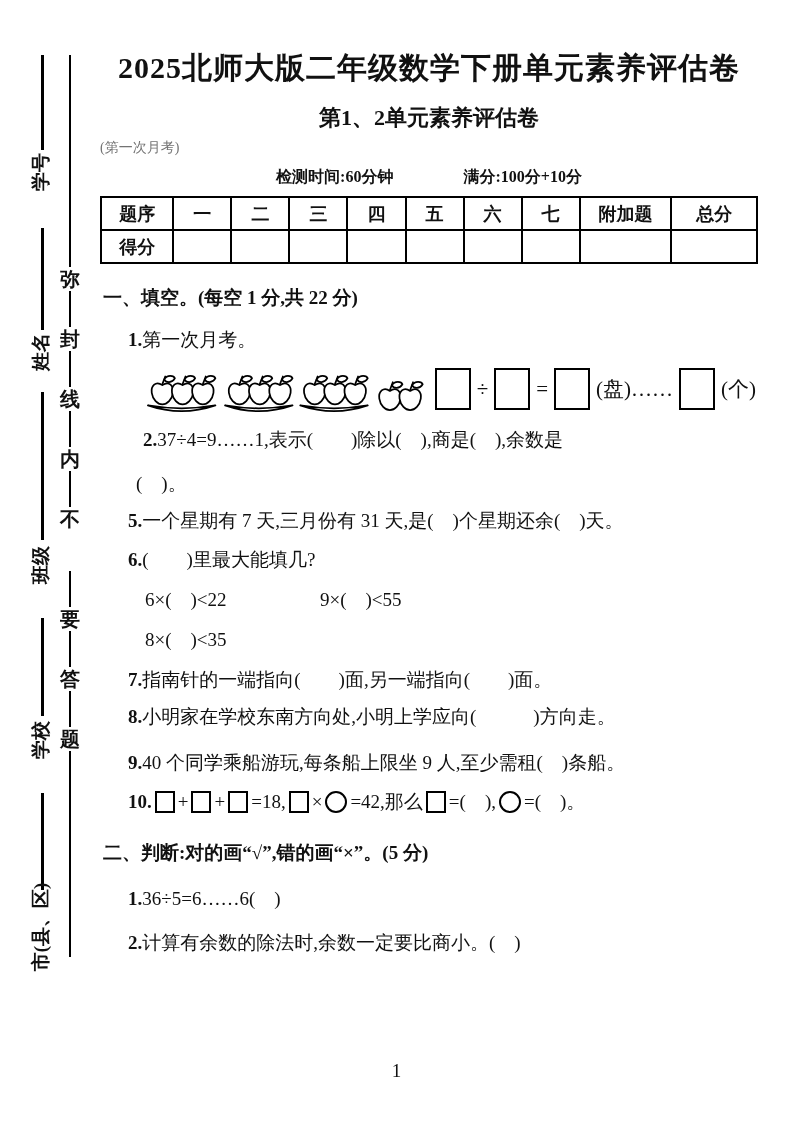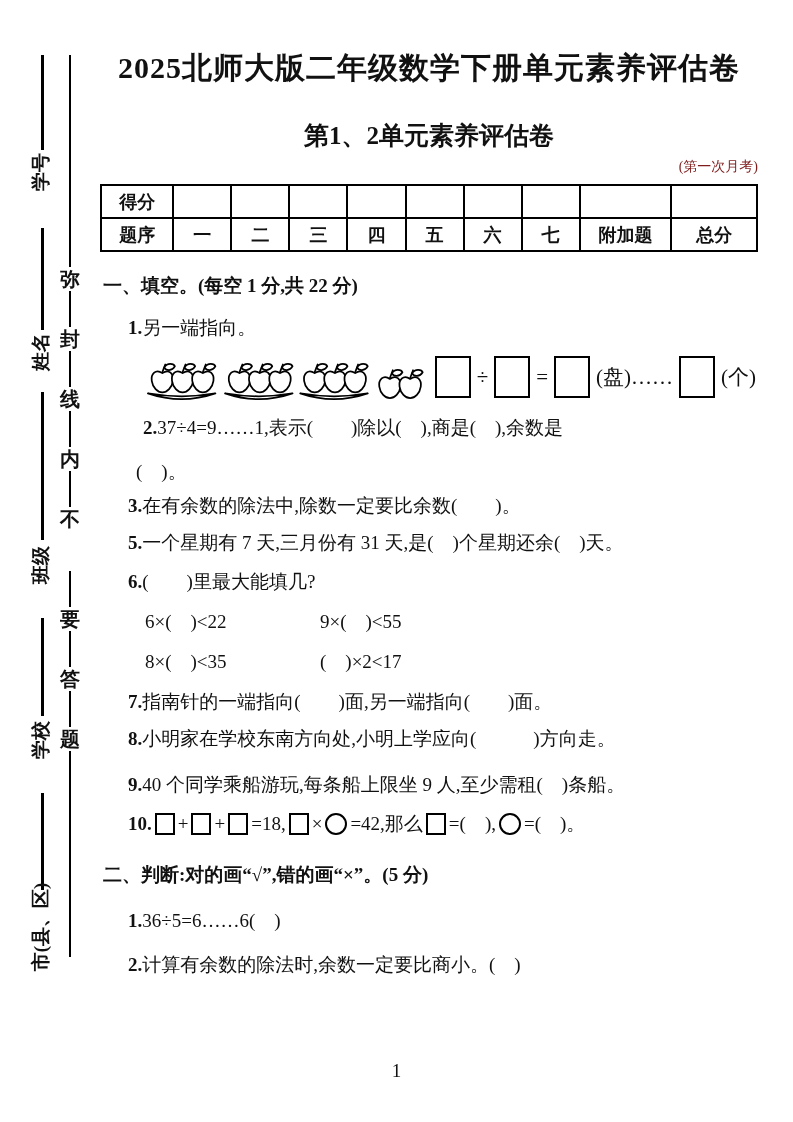--- a/index.html
+++ b/index.html
@@ -21,22 +21,22 @@
   .seal-col { position:absolute; left:58px; top:55px; width:24px; height:902px;
               display:flex; flex-direction:column; align-items:center; }
   .seal-seg { width:2px; background:#000; }
   .seal-top { height:212px; } .seal-dash { height:36px; } .seal-bottom { flex:1; }
   .seal-char { font-size:20px; font-weight:bold; height:24px; line-height:24px; }
   .gap-top { margin-top:40px; }
 
   
   .content { position:absolute; left:100px; top:48px; width:658px; }
   .title    { text-align:center; font-size:30px; font-weight:bold; letter-spacing:1px; }
-  .subtitle { text-align:center; font-size:25px; font-weight:bold; margin-top:30px; }
-  .examnote { text-align:right; font-size:14px; color:#7f1d1d; margin-top:6px; }
+  .subtitle { text-align:center; font-size:22px; font-weight:bold; margin-top:14px; }
+  .examnote { text-align:left; font-size:14px; color:#737373; margin-top:6px; }
   .infoline { display:flex; justify-content:center; gap:70px; font-size:16px; font-weight:bold; margin-top:10px; }
 
   table.score { width:100%; border-collapse:collapse; margin-top:8px; table-layout:fixed; }
   table.score th, table.score td { border:2px solid #000; height:33px; text-align:center;
               font-size:18px; font-weight:bold; padding:0; }
   col.c-wide1 { width:71px; } col.c-num { width:57px; } col.c-extra { width:90px; } col.c-total { width:84px; }
 
   .tline { font-size:19px; line-height:28px; white-space:pre-wrap; }
   .qnum { font-weight:bold; font-family:"Liberation Serif","DejaVu Serif",serif; }
   .sec-title { font-size:19px; line-height:28px; font-weight:bold; margin-left:3px; white-space:pre-wrap; }
@@ -101,65 +101,69 @@
       <div class="seal-char">题</div>
       <div class="seal-seg seal-bottom"></div>
     </div>
   </div>
 
   <div class="content">
 
     <div class="title">2025北师大版二年级数学下册单元素养评估卷</div>
     <div class="subtitle">第1、2单元素养评估卷</div>
     <div class="examnote">(第一次月考)</div>
+    <div class="infoline">
+      <span>检测时间:60分钟</span>
+      <span>满分:100分+10分</span>
+    </div>
 
     <table class="score">
       <colgroup>
         <col class="c-wide1">
           <col class="c-num">
           <col class="c-num">
           <col class="c-num">
           <col class="c-num">
         <col class="c-num">
           <col class="c-num">
           <col class="c-num">
           <col class="c-extra">
           <col class="c-total">
       </colgroup>
       <tbody>
           <tr>
-        <td>得分</td>
-        <td></td>
-        <td></td>
-        <td></td>
-        <td></td>
-        <td></td>
-        <td></td>
-        <td></td>
-        <td></td>
-        <td></td>
-      </tr>
-      <tr>
         <th>题序</th>
         <th>一</th>
         <th>二</th>
         <th>三</th>
         <th>四</th>
         <th>五</th>
         <th>六</th>
         <th>七</th>
         <th>附加题</th>
         <th>总分</th>
       </tr>
+      <tr>
+        <td>得分</td>
+        <td></td>
+        <td></td>
+        <td></td>
+        <td></td>
+        <td></td>
+        <td></td>
+        <td></td>
+        <td></td>
+        <td></td>
+      </tr>
     </tbody>
       </table>
 
     <div class="sec-title mt20">一、填空。(每空 1 分,共 22 分)</div>
 
-    <div class="tline q mt14"><span class="qnum">1.</span><span>另一端指向。</span></div>
+    <div class="tline q mt14"><span class="qnum">1.</span><span>第一次月考。</span></div>
 
     <div class="apple-row">
       <svg width="288" height="56" viewBox="0 0 290 56" aria-hidden="true">
         <defs>
           <g id="apple">
             <path class="ln" d="M12,9 L15,1"></path>
             <path class="ln" d="M14,4 C17,-1 24,0 25,3 C22,8 16,8 14,4 Z"></path>
             <path class="ln" d="M12,10 C5,5 0,11 1,18 C2,25 7,30 12,30 C17,30 22,25 23,18 C24,11 19,5 12,10 Z"></path>
           </g>
           <g id="plate3">
@@ -186,33 +190,31 @@
         <span class="eqbox"></span>
         <span class="sym">(盘)……</span>
         <span class="eqbox"></span>
         <span class="sym">(个)</span>
       </div>
     </div>
 
     <div class="tline q mt8"><span class="qnum">2.</span><span>37÷4=9……1,表示(　　)除以(　),商是(　),余数是</span></div>
     <div class="tline q indent-cont mt16">(　)。</div>
 
-    <div class="tline q mt6"><span class="qnum">3.</span><span>在有余数的除法中,除数一定要比余数(　　)。</span></div>
 
 
     <div class="tline q mt9"><span class="qnum">5.</span><span>一个星期有 7 天,三月份有 31 天,是(　)个星期还余(　)天。</span></div>
 
     <div class="tline q mt11"><span class="qnum">6.</span><span>(　　)里最大能填几?</span></div>
     <div class="q6grid mt12">
       <span>6×(　)&lt;22</span>
       <span>9×(　)&lt;55</span>
     </div>
     <div class="q6grid mt12">
       <span>8×(　)&lt;35</span>
-      <span>(　)×2&lt;17</span>
     </div>
 
     <div class="tline q mt12"><span class="qnum">7.</span><span>指南针的一端指向(　　)面,另一端指向(　　)面。</span></div>
 
     <div class="tline q mt9"><span class="qnum">8.</span><span>小明家在学校东南方向处,小明上学应向(　　　)方向走。</span></div>
 
     <div class="tline q mt10"><span class="qnum">9.</span><span>40 个同学乘船游玩,每条船上限坐 9 人,至少需租(　)条船。</span></div>
 
     <div class="q10line mt8">
       <span class="qnum">10.</span>

